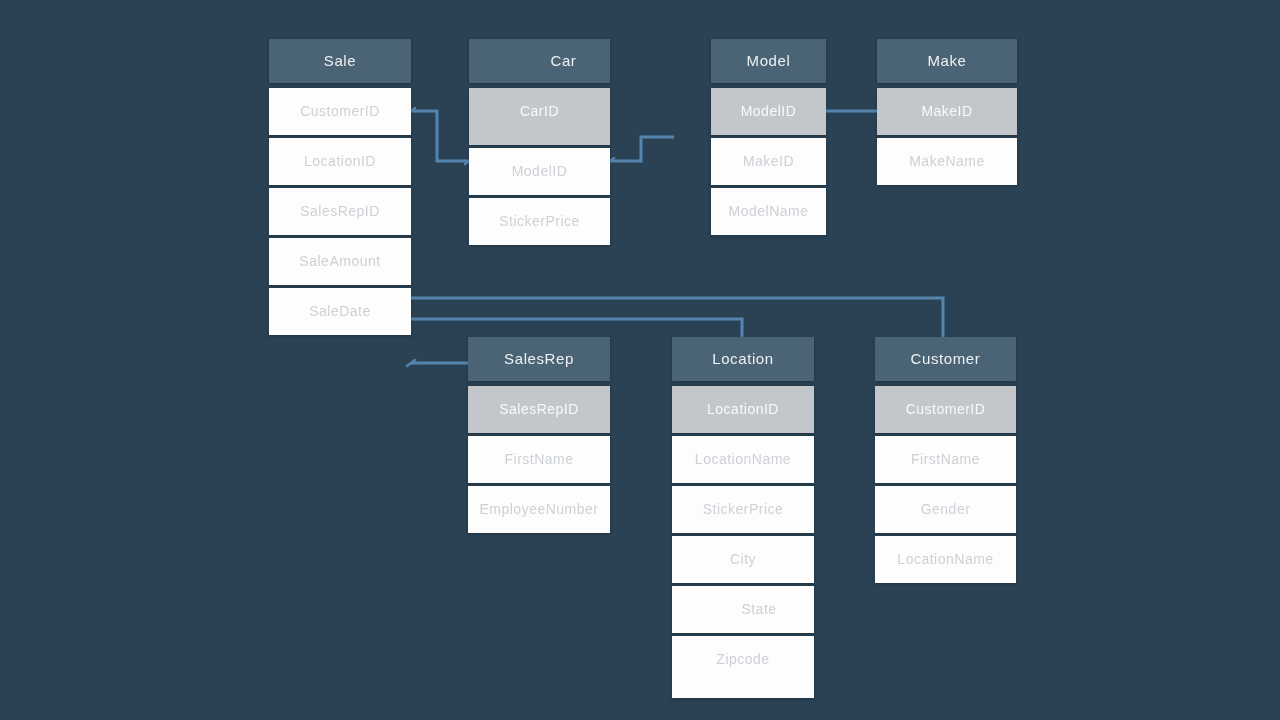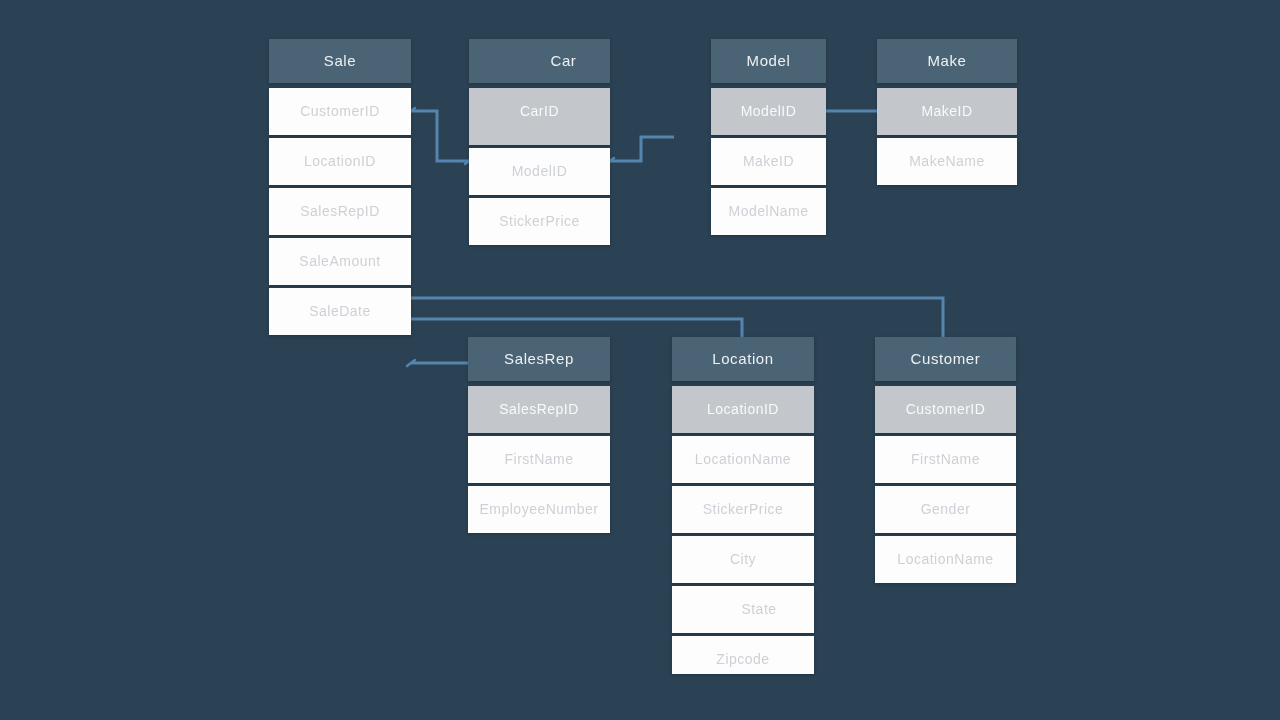--- a/index.html
+++ b/index.html
@@ -111,21 +111,21 @@
         <div class="row" style="height: 47px; line-height: 47px; margin-bottom: 3px;">FirstName</div>
         <div class="row" style="height: 47px; line-height: 47px; margin-bottom: 3px;">EmployeeNumber</div>
       </div>
       <div class="tbl" style="left: 672px; top: 337px; width: 142px;">
         <div class="hdr" style="height: 44px; line-height: 44px; margin-bottom: 5px;">Location</div>
         <div class="row key" style="height: 47px; line-height: 47px; margin-bottom: 3px;">LocationID</div>
         <div class="row" style="height: 47px; line-height: 47px; margin-bottom: 3px;">LocationName</div>
         <div class="row" style="height: 47px; line-height: 47px; margin-bottom: 3px;">StickerPrice</div>
         <div class="row" style="height: 47px; line-height: 47px; margin-bottom: 3px;">City</div>
         <div class="row" style="height: 47px; line-height: 47px; margin-bottom: 3px; padding-left: 32px;">State</div>
-        <div class="row" style="height: 38px; line-height: 47px; margin-bottom: 10px;">Zipcode</div>
+        <div class="row" style="height: 62px; line-height: 47px; margin-bottom: 10px;">Zipcode</div>
       </div>
       <div class="tbl" style="left: 875px; top: 337px; width: 141px;">
         <div class="hdr" style="height: 44px; line-height: 44px; margin-bottom: 5px;">Customer</div>
         <div class="row key" style="height: 47px; line-height: 47px; margin-bottom: 3px;">CustomerID</div>
         <div class="row" style="height: 47px; line-height: 47px; margin-bottom: 3px;">FirstName</div>
         <div class="row" style="height: 47px; line-height: 47px; margin-bottom: 3px; text-align: center;">Gender</div>
         <div class="row" style="height: 47px; line-height: 47px; margin-bottom: 3px;">LocationName</div>
       </div>
     </div>
 </div>

